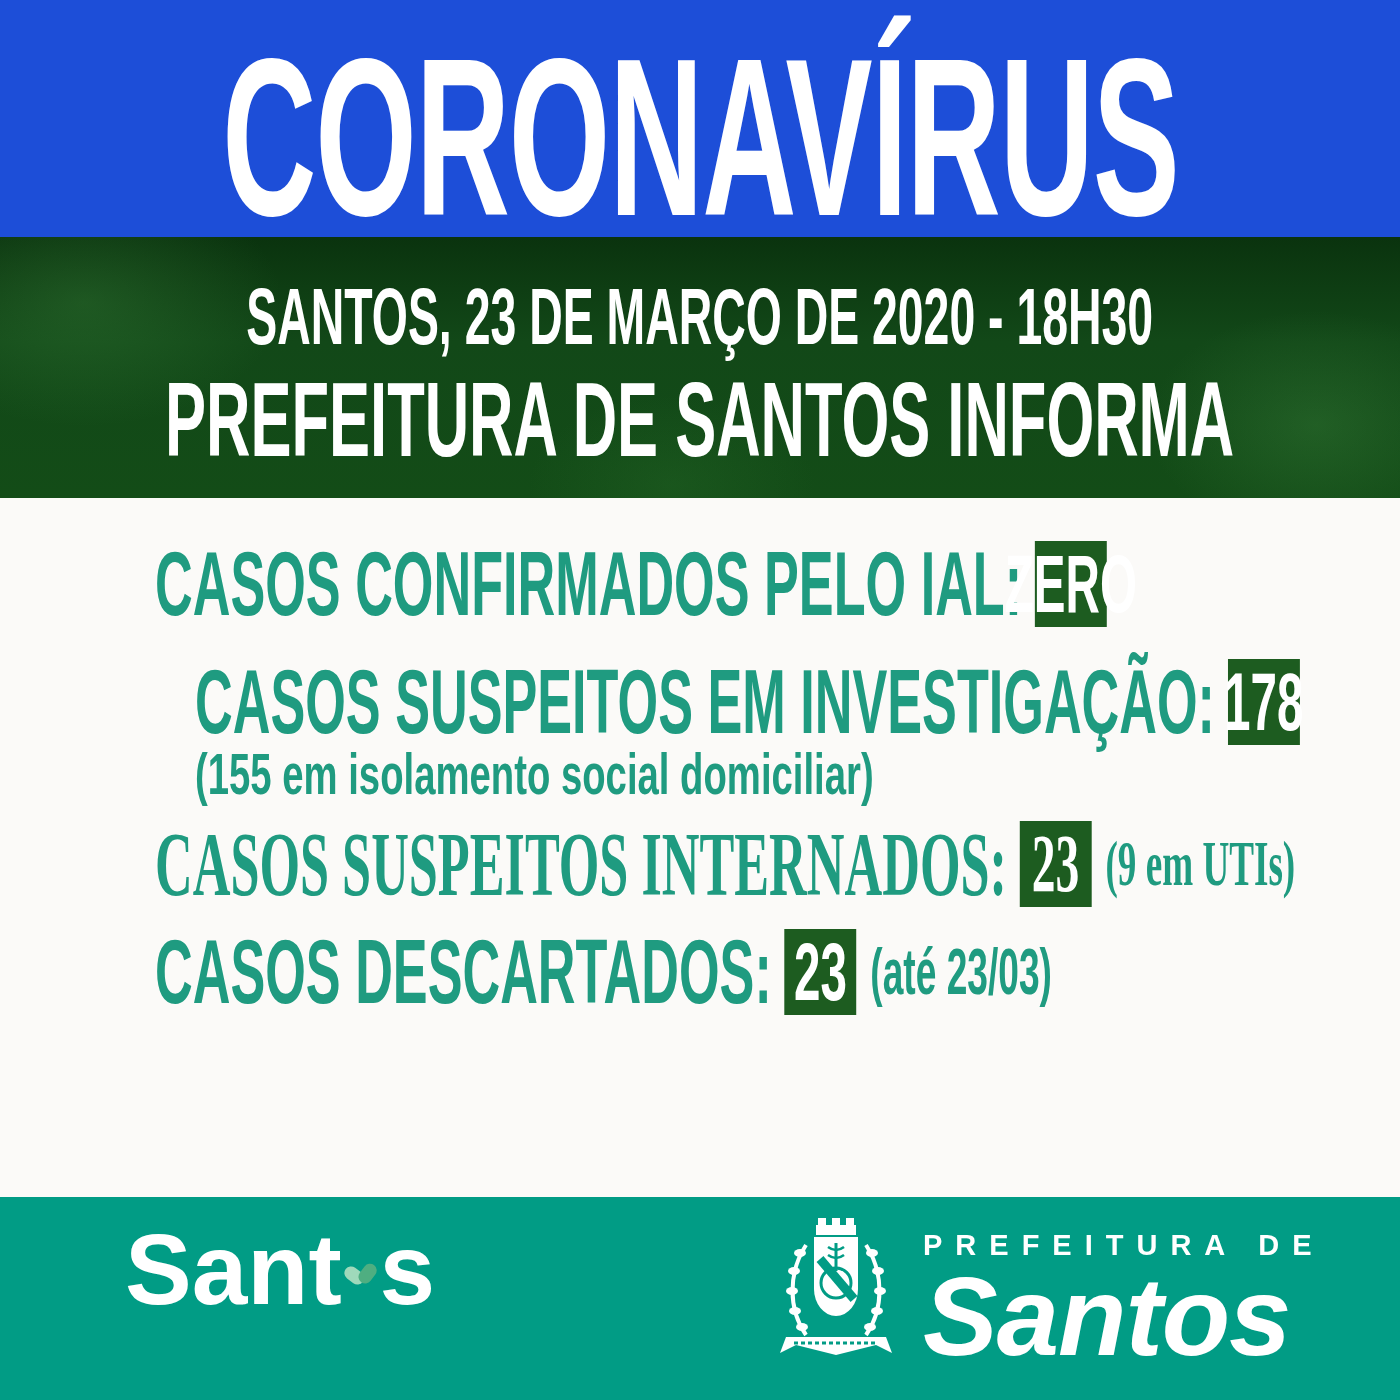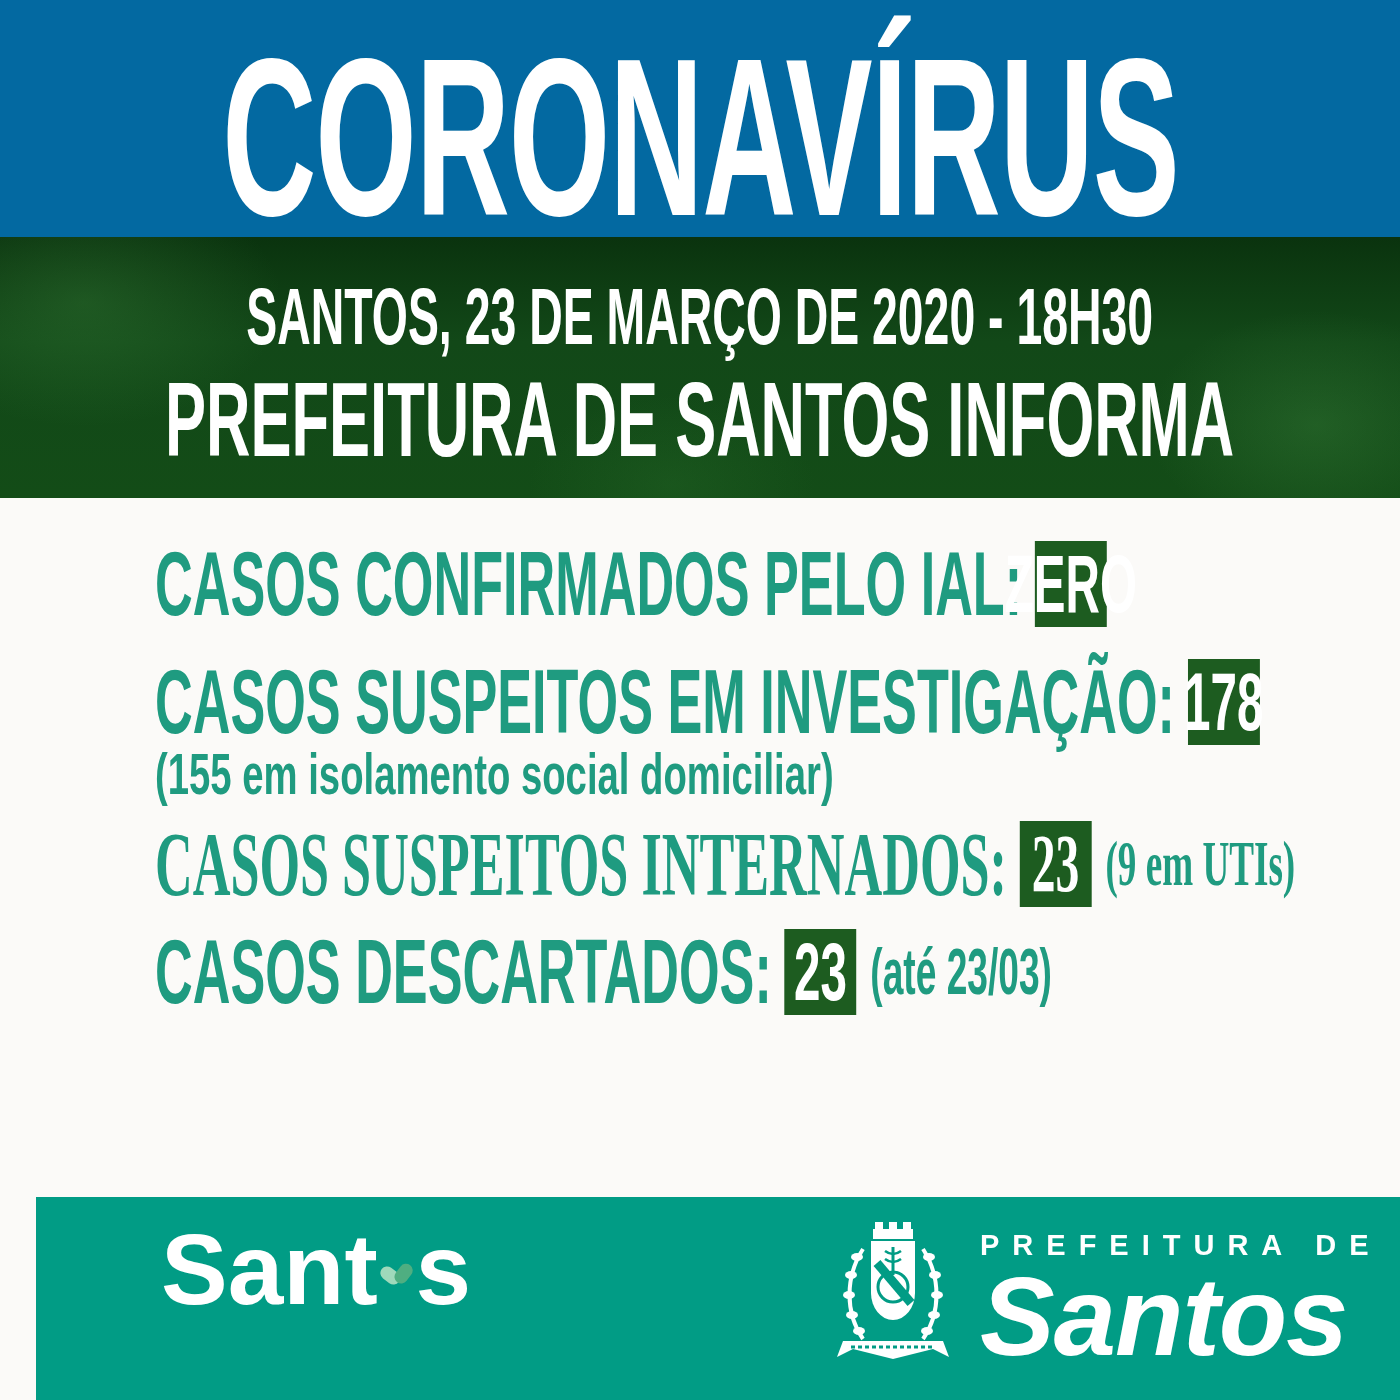--- a/index.html
+++ b/index.html
@@ -7,21 +7,21 @@
     position:relative; width:1400px; height:1400px;
     background:#FBFAF8; overflow:hidden;
     font-family:"Liberation Sans", sans-serif;
   }
   .condensed { transform:scaleX(0.58); transform-origin:0 50%; white-space:nowrap; }
   .condensed-c { transform:scaleX(0.58); transform-origin:50% 50%; white-space:nowrap; }
 
   
   .header {
     position:absolute; top:0; left:0; right:0; height:237px;
-    background:#0369a1; display:flex; align-items:center; justify-content:center;
+    background:#1d4ed8; display:flex; align-items:center; justify-content:center;
   }
   .title {
     margin:0; padding-top:38px; color:#FFFFFF; font-weight:bold;
     font-size:225px; line-height:1; letter-spacing:-2px;
   }
 
   
   .dateband {
     position:absolute; top:237px; left:0; right:0; height:261px;
     background:
@@ -53,34 +53,34 @@
   }
   .badge-red   { background:#E01B22; }
   .badge-green { background:#1D5C20; }
   .suffix { margin-left:24px; font-size:64px; font-weight:bold; }
   .note-line {
     display:flex; align-items:center; height:58px;
     font-weight:bold; font-size:58px; color:#1F9B80;
     transform:scaleX(0.66); transform-origin:0 50%; white-space:nowrap;
   }
   .gap-a { margin-top:24px; }
-  .gap-b { margin-top:34px; }
+  .gap-b { margin-top:34px;margin-left:40px; }
   .gap-c { margin-top:20px;font-family:Liberation Serif, serif; }
 
   
   .footer {
     position:absolute; top:1197px; left:0; right:0; height:203px;
-    background:#019C85; color:#FFFFFF;margin-left:36px;
+    background:#019C85; color:#FFFFFF;
   }
   .logo-left { position:absolute; left:125px; top:22px; width:310px; text-align:center; }
   .wordmark { display:flex; align-items:center; justify-content:center; font-weight:bold; font-size:100px; line-height:1; }
   .heart-svg { width:64px; height:64px; margin:10px 2px 0 2px; }
   .tagline { margin-top:14px; font-weight:400; font-size:36px; letter-spacing:22px; text-indent:11px; }
 
-  .logo-right { position:absolute; left:796px; top:16px; display:flex; align-items:center; }
+  .logo-right { position:absolute; left:775px; top:16px; display:flex; align-items:flex-start; }
   .crest-svg { width:122px; height:150px; }
   .pref-block { margin-left:26px; display:flex; flex-direction:column; }
   .pref-line1 { font-weight:bold; font-size:29px; letter-spacing:13px; margin-top:16px; }
   .pref-line2 { font-weight:bold; font-size:112px; line-height:0.95; margin-top:2px; letter-spacing:-1px;font-style:italic; }
 </style>
 </head>
 <body>
 
 <div class="poster">
 

